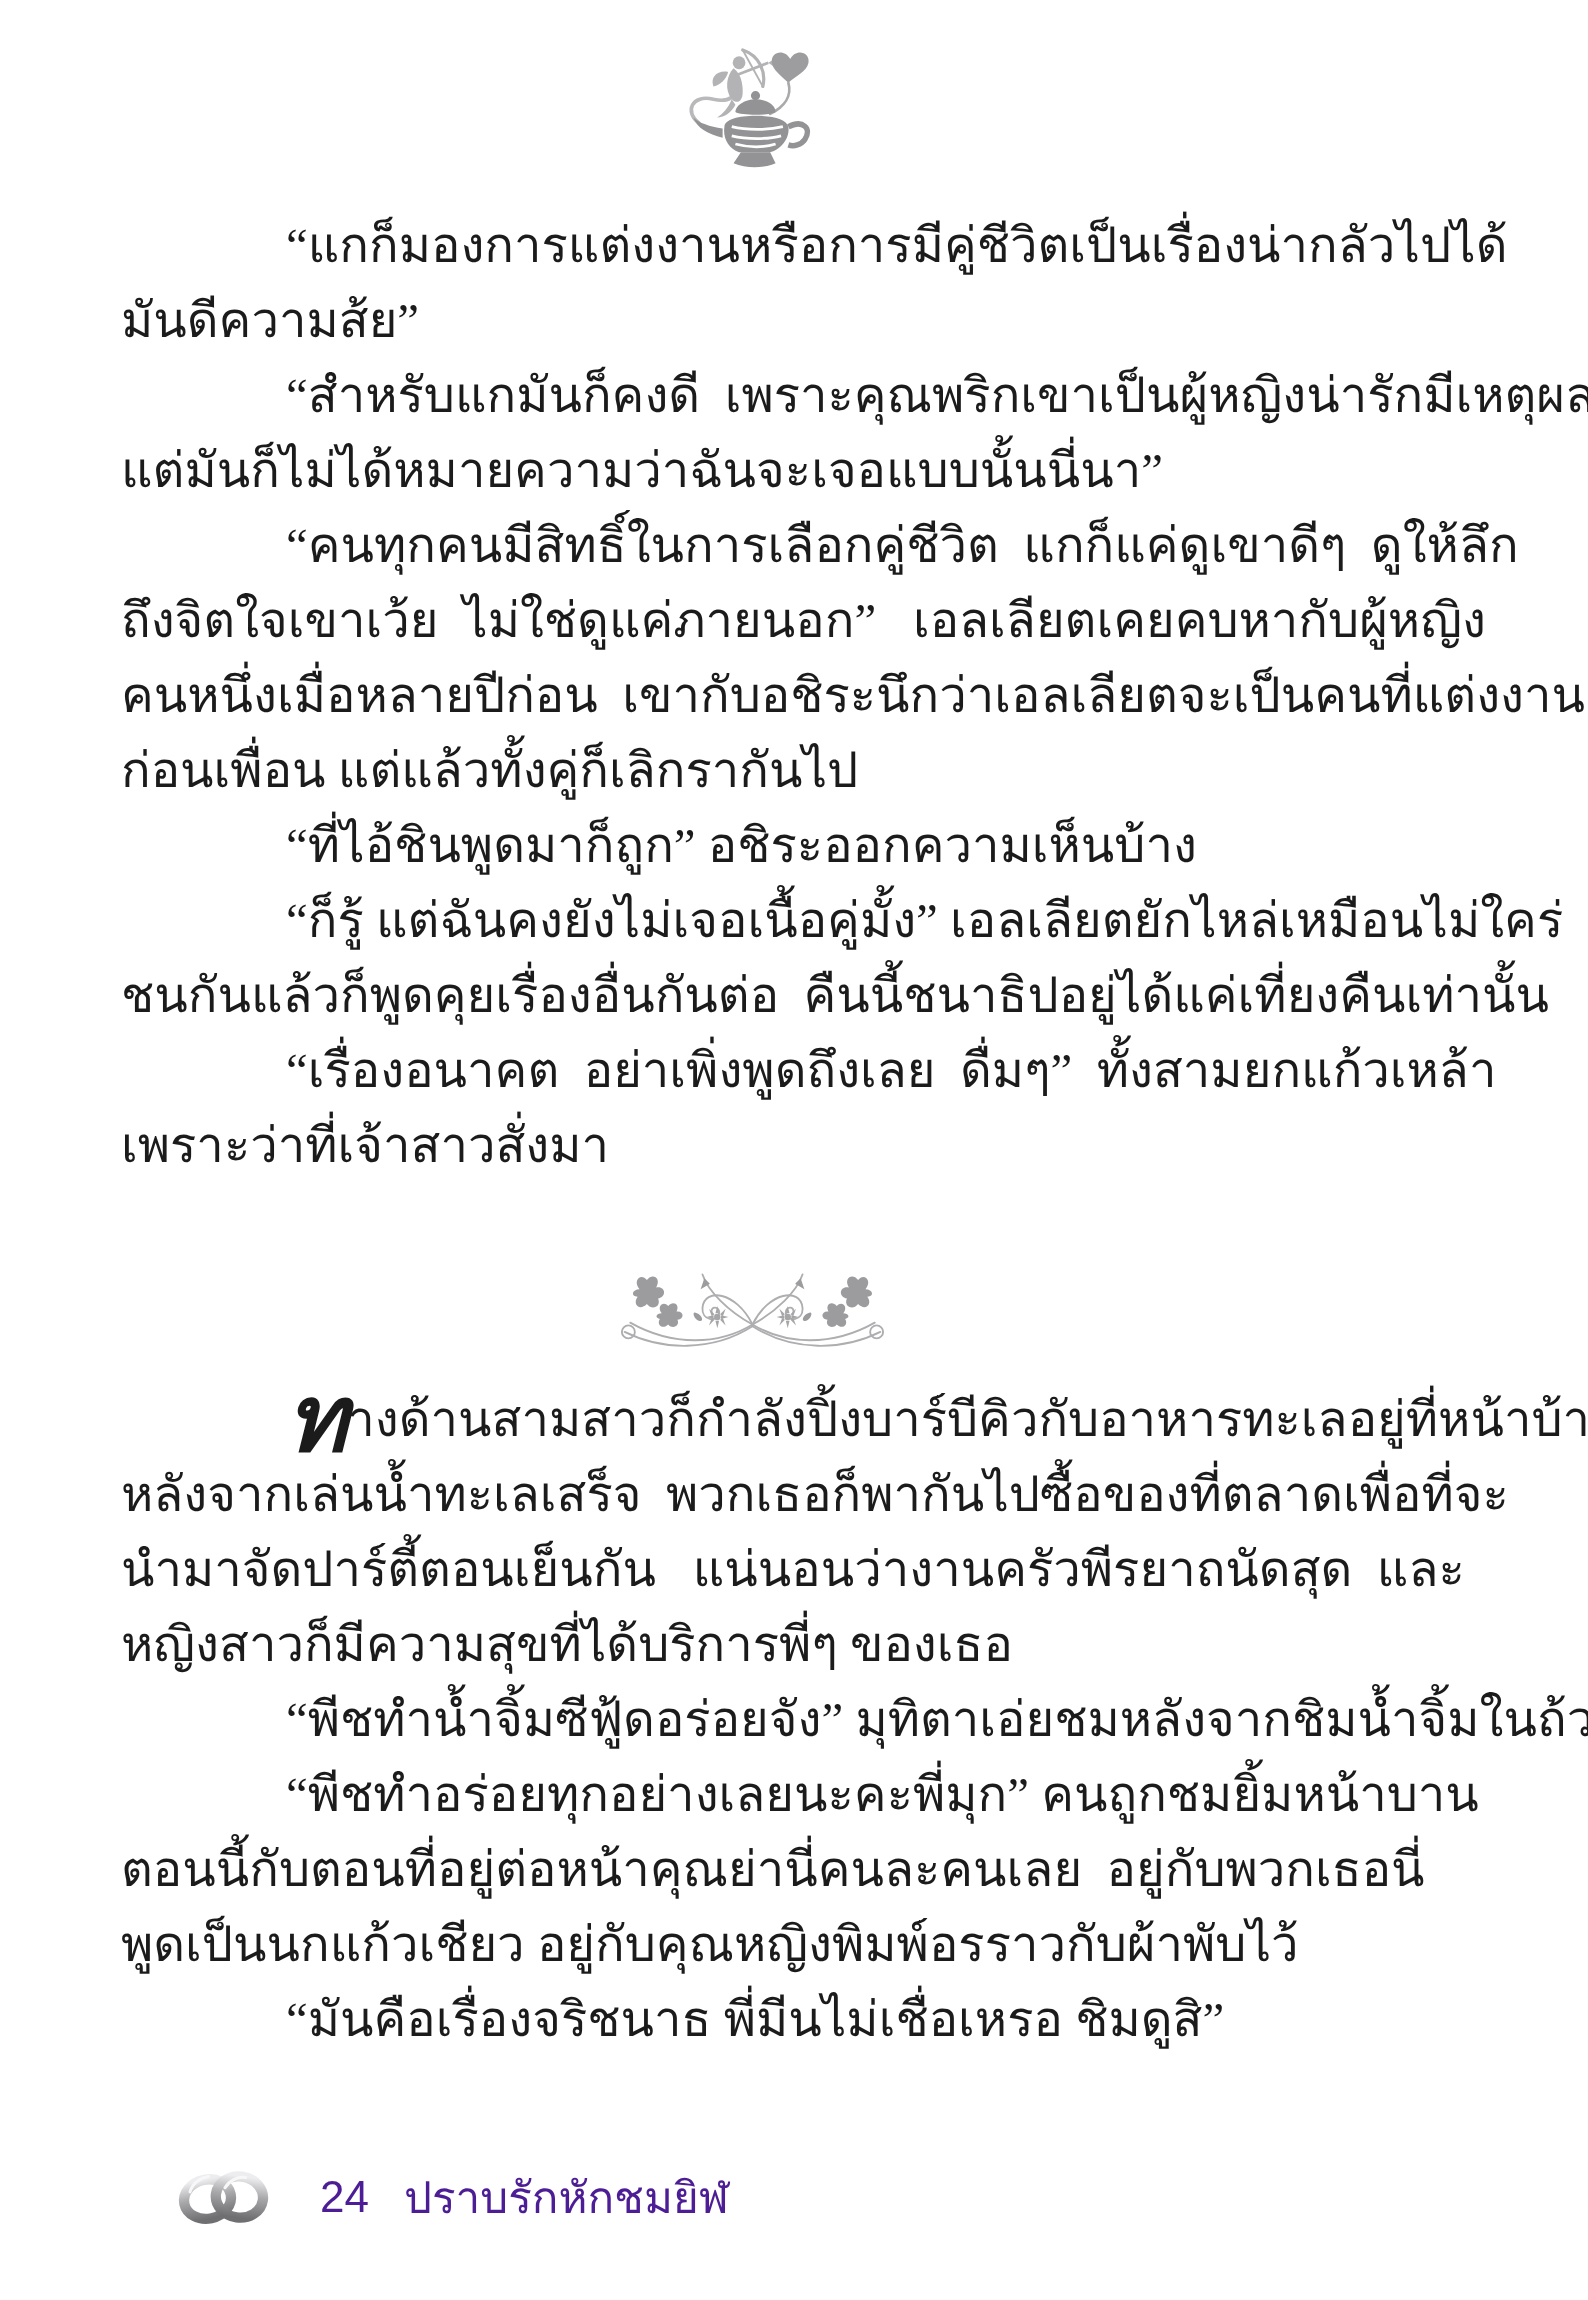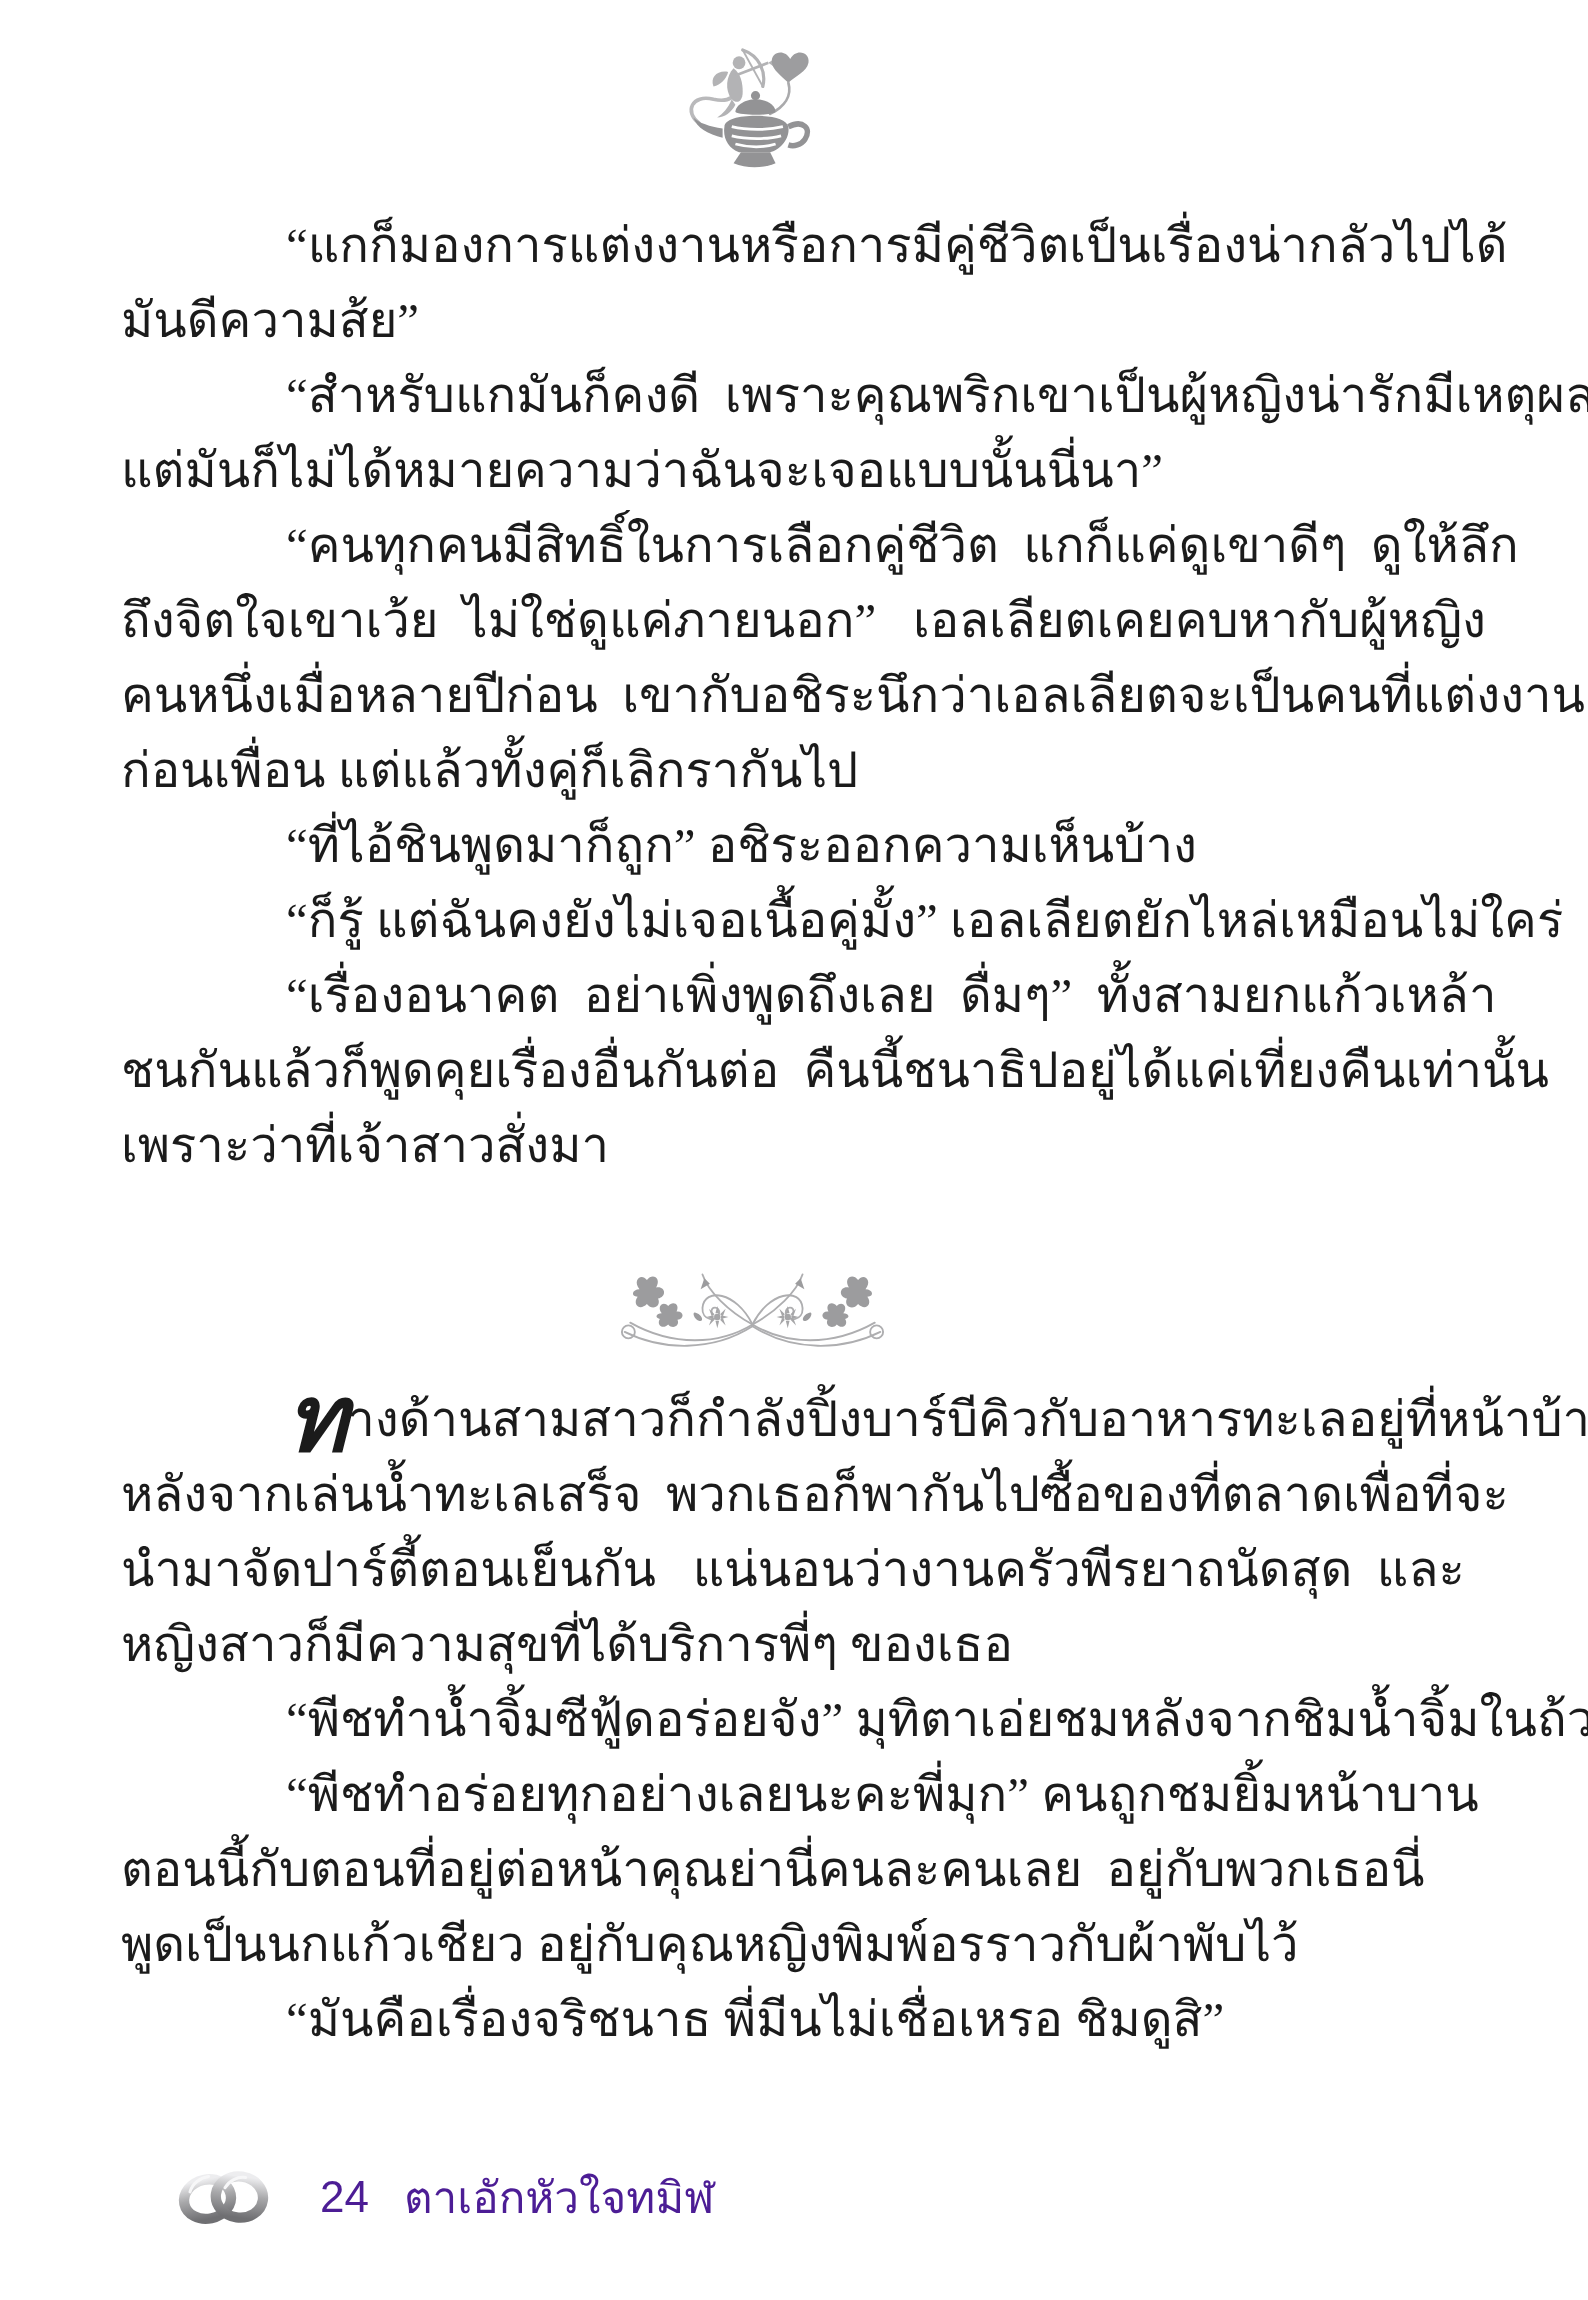--- a/index.html
+++ b/index.html
@@ -89,22 +89,22 @@
       <div class="line indent">“แกก็มองการแต่งงานหรือการมีคู่ชีวิตเป็นเรื่องน่ากลัวไปได้</div>
       <div class="line">มันดีความส้ย”</div>
       <div class="line indent">“สำหรับแกมันก็คงดี  เพราะคุณพริกเขาเป็นผู้หญิงน่ารักมีเหตุผล</div>
       <div class="line">แต่มันก็ไม่ได้หมายความว่าฉันจะเจอแบบนั้นนี่นา”</div>
       <div class="line indent">“คนทุกคนมีสิทธิ์ในการเลือกคู่ชีวิต  แกก็แค่ดูเขาดีๆ  ดูให้ลึก</div>
       <div class="line">ถึงจิตใจเขาเว้ย  ไม่ใช่ดูแค่ภายนอก”   เอลเลียตเคยคบหากับผู้หญิง</div>
       <div class="line">คนหนึ่งเมื่อหลายปีก่อน  เขากับอชิระนึกว่าเอลเลียตจะเป็นคนที่แต่งงาน</div>
       <div class="line">ก่อนเพื่อน แต่แล้วทั้งคู่ก็เลิกรากันไป</div>
       <div class="line indent">“ที่ไอ้ชินพูดมาก็ถูก” อชิระออกความเห็นบ้าง</div>
       <div class="line indent">“ก็รู้ แต่ฉันคงยังไม่เจอเนื้อคู่มั้ง” เอลเลียตยักไหล่เหมือนไม่ใคร่</div>
+      <div class="line">ชนกันแล้วก็พูดคุยเรื่องอื่นกันต่อ  คืนนี้ชนาธิปอยู่ได้แค่เที่ยงคืนเท่านั้น</div>
       <div class="line indent">“เรื่องอนาคต  อย่าเพิ่งพูดถึงเลย  ดื่มๆ”  ทั้งสามยกแก้วเหล้า</div>
-      <div class="line">ชนกันแล้วก็พูดคุยเรื่องอื่นกันต่อ  คืนนี้ชนาธิปอยู่ได้แค่เที่ยงคืนเท่านั้น</div>
       <div class="line">เพราะว่าที่เจ้าสาวสั่งมา</div>
     </div>
 
   <div class="ornament divider-orn">
     <svg viewBox="0 0 312 100">
       <g stroke="#aeaeb0" stroke-width="2" fill="none" stroke-linecap="round">
 
         <path d="M156,64 C138,28 104,24 102,46 C101,60 118,62 120,52 C121,44 110,44 112,51"></path>
         <path d="M156,64 C174,28 208,24 210,46 C211,60 194,62 192,52 C191,44 202,44 200,51"></path>
 
@@ -186,17 +186,17 @@
           <ellipse cx="33" cy="37" rx="23" ry="19" transform="rotate(-12 33 37)"></ellipse>
           <ellipse cx="64" cy="35" rx="23" ry="20" transform="rotate(8 64 35)"></ellipse>
         </g>
         <g fill="none" stroke="#f7f7f8" stroke-width="3" stroke-linecap="round">
           <path d="M16,30 C18,22 26,16 34,15"></path>
           <path d="M50,26 C54,19 62,15 70,16"></path>
         </g>
       </svg>
     </span>
     <span class="pagenum">24</span>
-    <span class="booktitle">ตาเอักหัวใจทมิฬ</span>
+    <span class="booktitle">ปราบรักหักชมยิฬ</span>
   </div>
 
 </div>
 
 
 </body></html>

